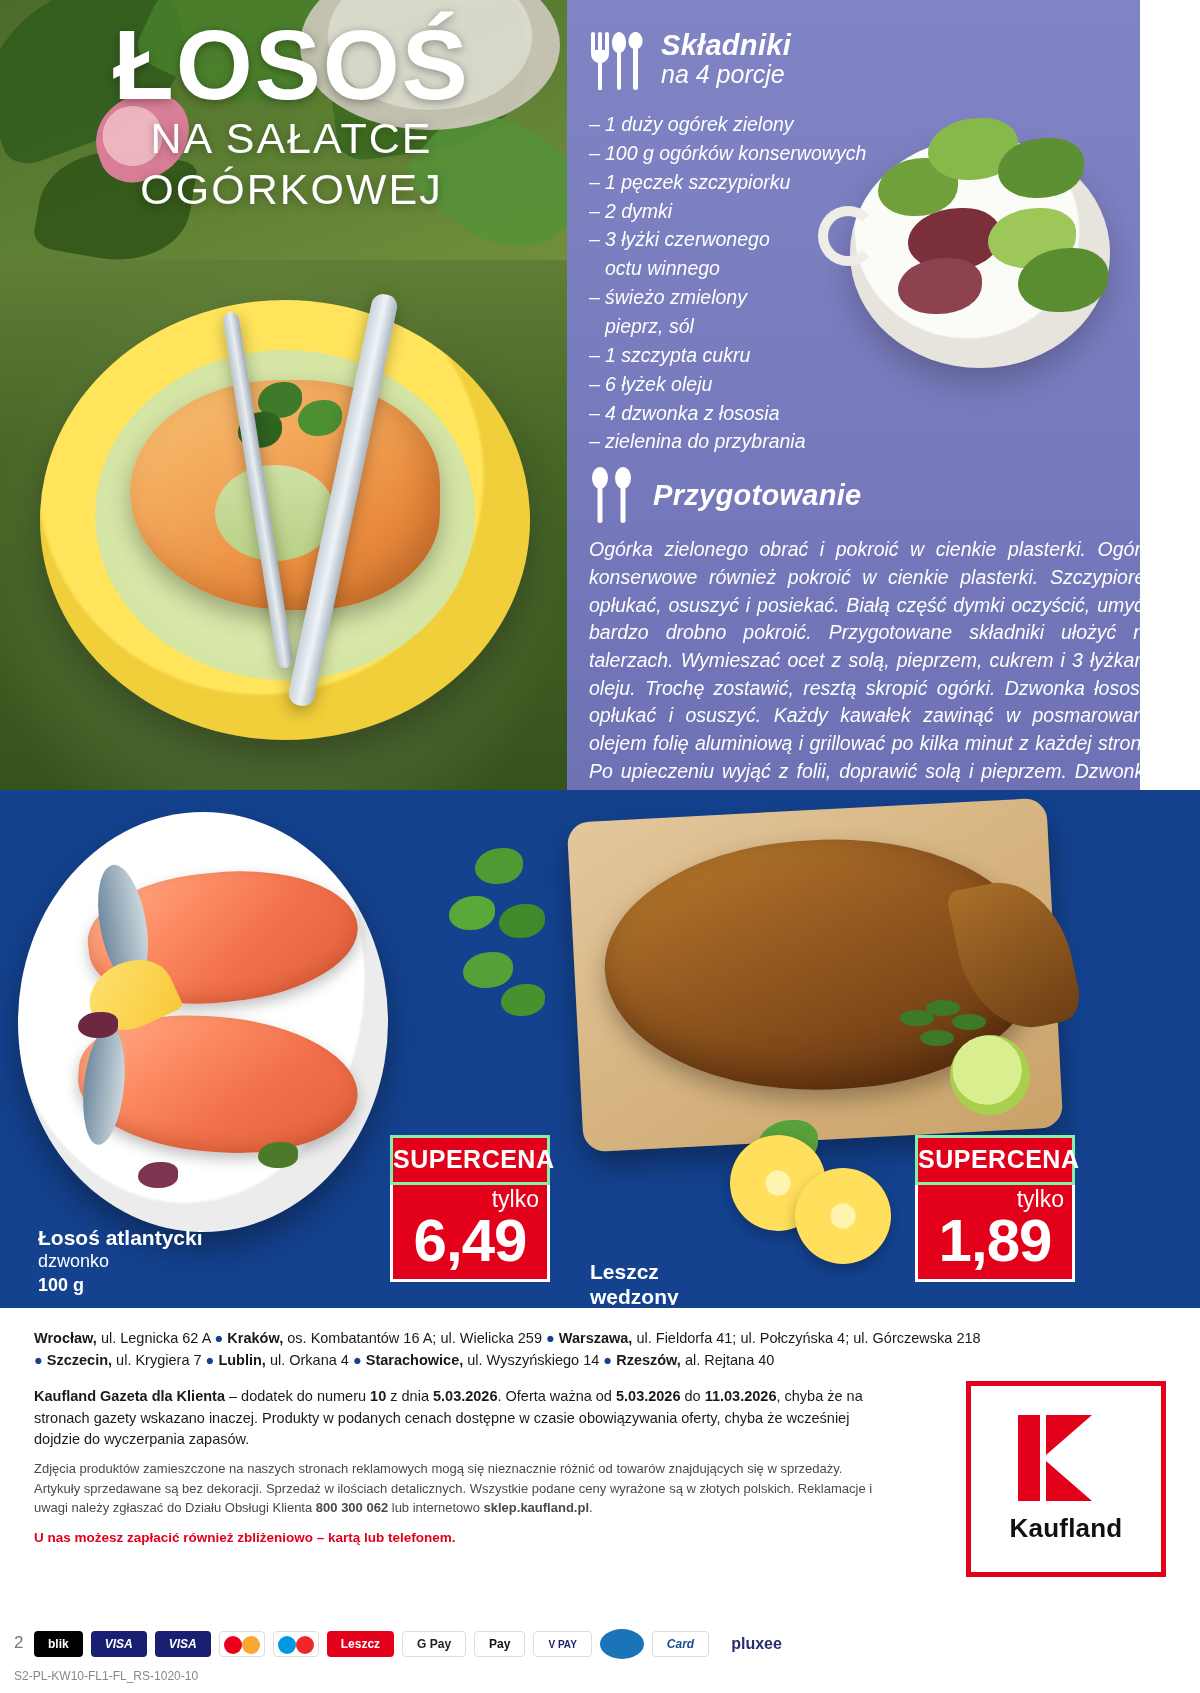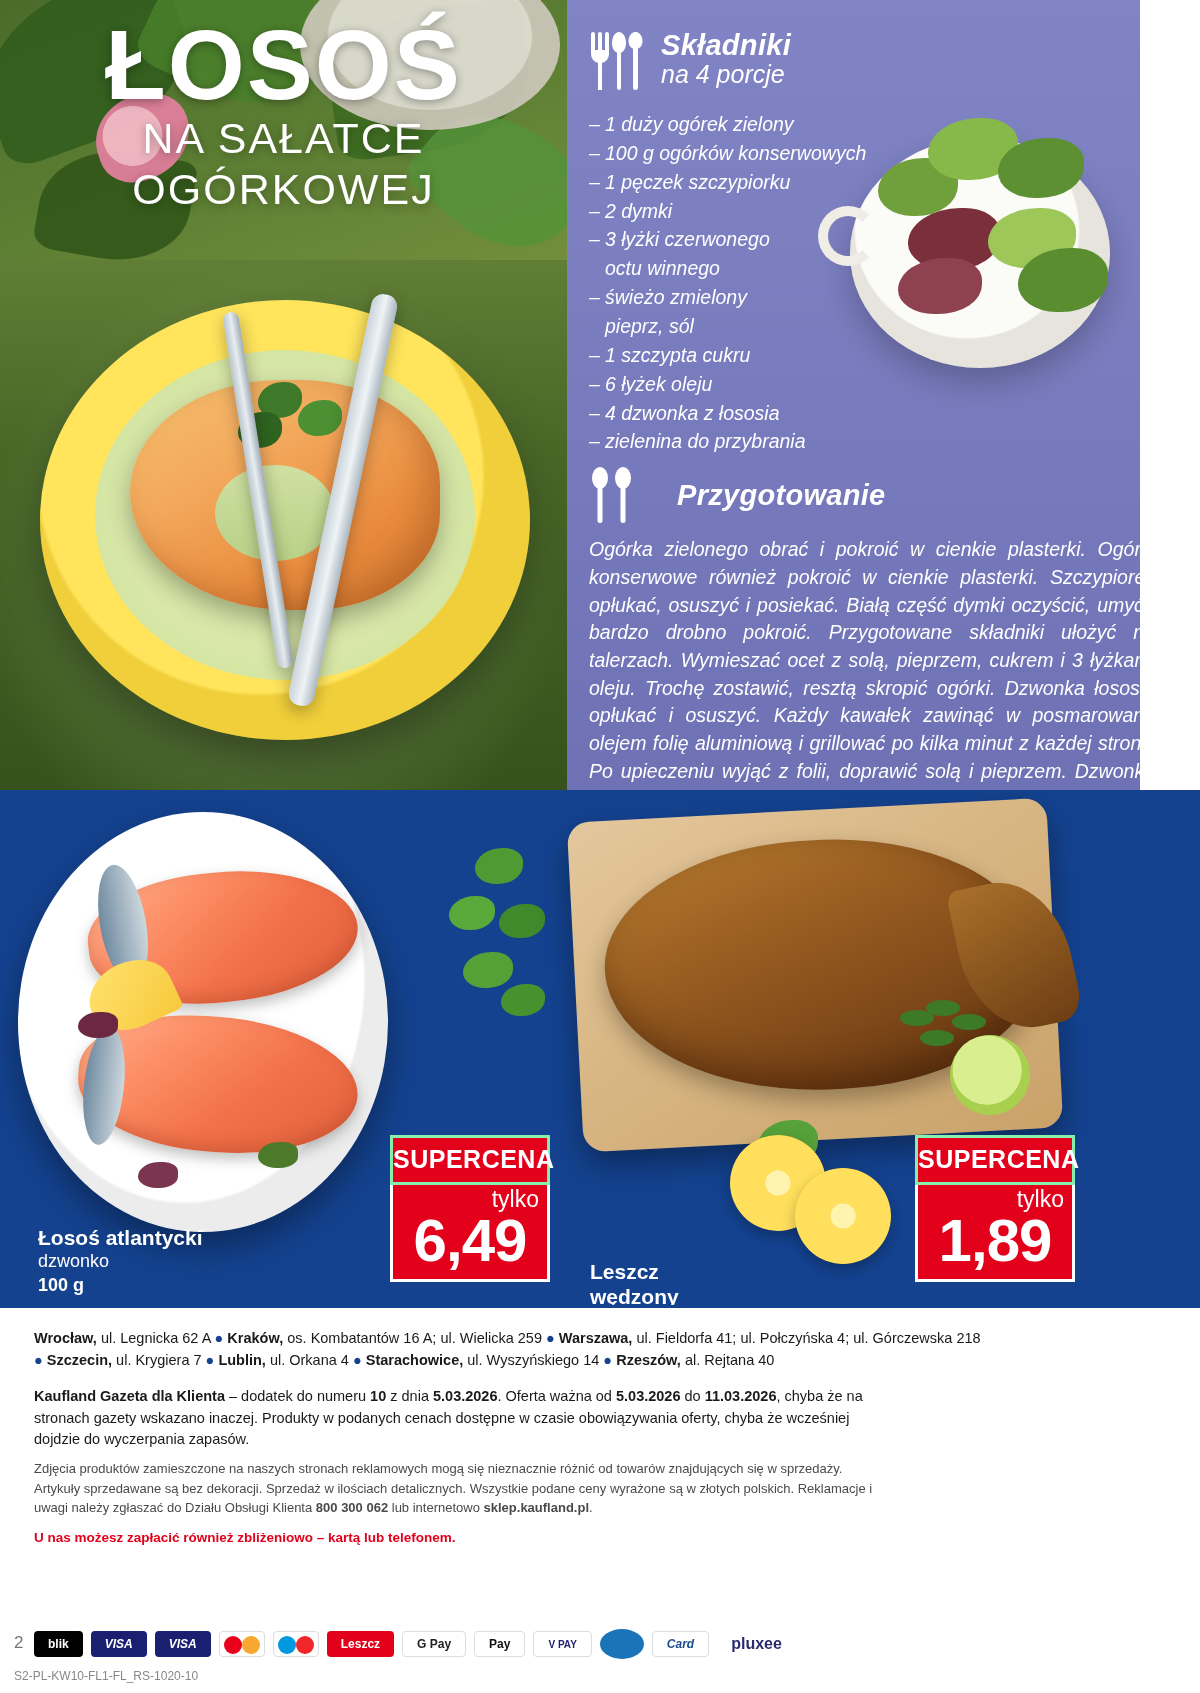--- a/index.html
+++ b/index.html
@@ -45,21 +45,21 @@
   }
   .bowl-top {
     position: absolute; left: 300px; top: -40px;
     width: 260px; height: 170px;
     border-radius: 50%;
     background: radial-gradient(ellipse at 50% 45%, #e8e4dc 0 55%, #cfc9bd 56% 100%);
     opacity: .9;
   }
 
   .title-block {
-    position: absolute; left: 0; top: 18px; width: 567px;
+    position: absolute; left: 8px; top: 18px; width: 567px;
     text-align: center;
     color: #fff;
     text-shadow: 0 2px 10px rgba(0,0,0,.35);
     z-index: 5;
   }
   .title-main {
     font-size: 99px; font-weight: 700; letter-spacing: 2px; line-height: .95;
   }
   .title-sub1 {
     font-size: 43px; font-weight: 400; letter-spacing: 2px; line-height: 1.25; margin-top: 0;
@@ -170,21 +170,21 @@
   .gl6 { left: 150px; top: 150px; width: 90px; height: 64px; background:#5a8d30; }
   .gl7 { left: 30px; top: 160px; width: 84px; height: 56px; background:#8e4250; }
   .bowl-handle {
     position: absolute; left: -22px; top: 128px; width: 60px; height: 60px;
     border: 10px solid #efedE6; border-radius: 50%;
     border-right-color: transparent;
   }
 
   .prep-head { display: flex; align-items: center; gap: 18px; margin-top: 10px; }
   .icon-spoons { width: 46px; height: 58px; flex: 0 0 46px; }
-  .prep-title { font-size: 29px; font-weight: 700; letter-spacing: .3px; margin-left: 24px; }
+  .prep-title { font-size: 29px; font-weight: 700; letter-spacing: .3px; }
   .prep-body {
     margin-top: 12px;
     font-size: 19.5px;
     line-height: 1.42;
     text-align: justify;
     width: 566px;
   }
 
   
   .mid {
@@ -594,20 +594,28 @@
   <div class="legal">
     <div>
       <b>Kaufland Gazeta dla Klienta</b><span> – dodatek do numeru </span><b>10</b><span> z dnia </span><b>5.03.2026</b><span>. Oferta ważna od </span><b>5.03.2026</b><span> do </span><b>11.03.2026</b><span>, chyba że na stronach gazety wskazano inaczej. Produkty w podanych cenach dostępne w czasie obowiązywania oferty, chyba że wcześniej dojdzie do wyczerpania zapasów.</span>
     </div>
     <div class="small">
       <span>Zdjęcia produktów zamieszczone na naszych stronach reklamowych mogą się nieznacznie różnić od towarów znajdujących się w sprzedaży. Artykuły sprzedawane są bez dekoracji. Sprzedaż w ilościach detalicznych. Wszystkie podane ceny wyrażone są w złotych polskich. Reklamacje i uwagi należy zgłaszać do Działu Obsługi Klienta </span><b>800 300 062</b><span> lub internetowo </span><b>sklep.kaufland.pl</b><span>.</span>
     </div>
     <div class="contact">U nas możesz zapłacić również zbliżeniowo – kartą lub telefonem.</div>
   </div>
 
+  <div class="kauf-logo">
+    <div class="k-mark">
+      <div class="bar"></div>
+      <div class="tri1"></div>
+      <div class="tri2"></div>
+    </div>
+    <div class="k-word">Kaufland</div>
+  </div>
 
   <div class="pagenum">2</div>
 
   <div class="payrow">
     <div class="pay blik">blik</div>
     <div class="pay visa">VISA</div>
     <div class="pay visa">VISA</div>
     <div class="pay mc">
         <span class="c1"></span>
         <span class="c2"></span>

